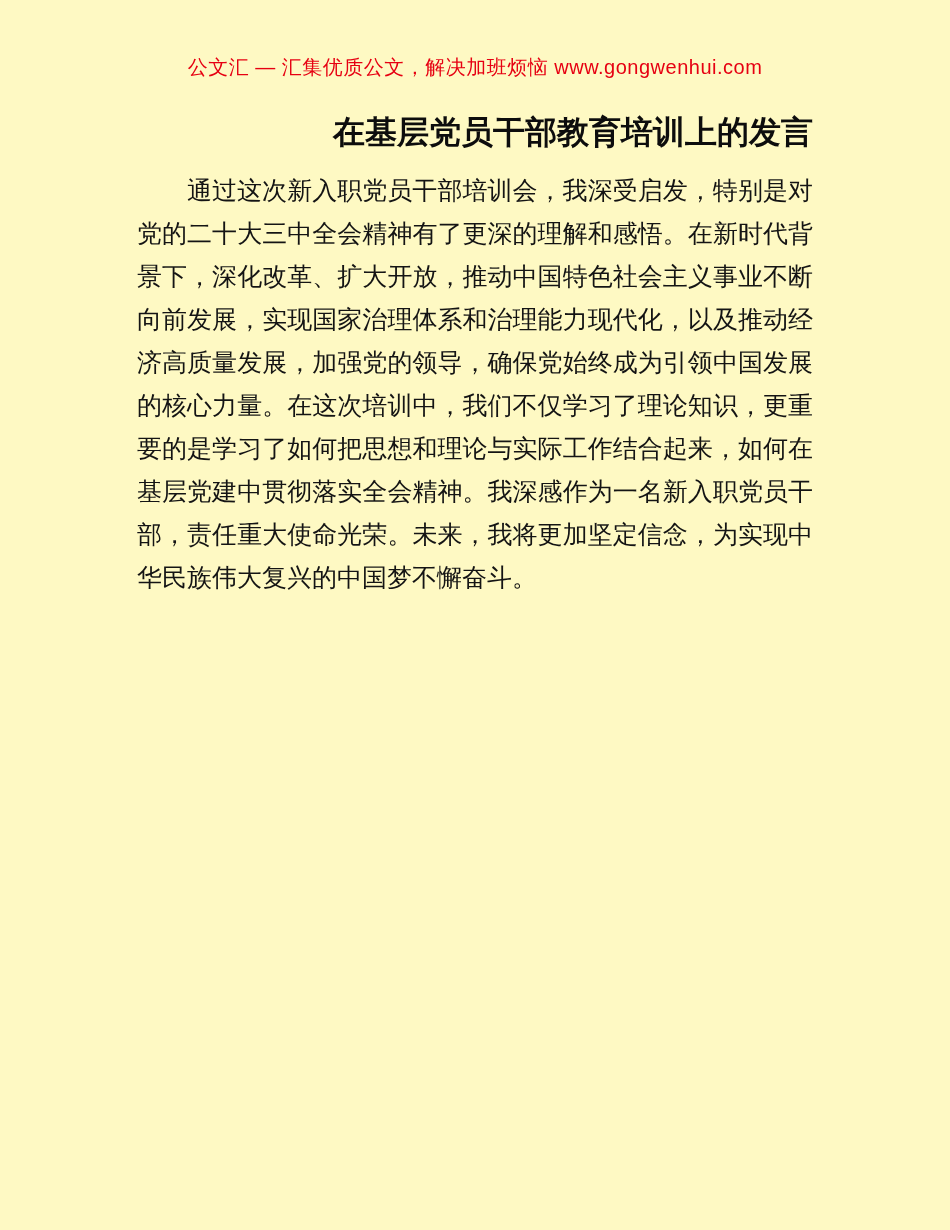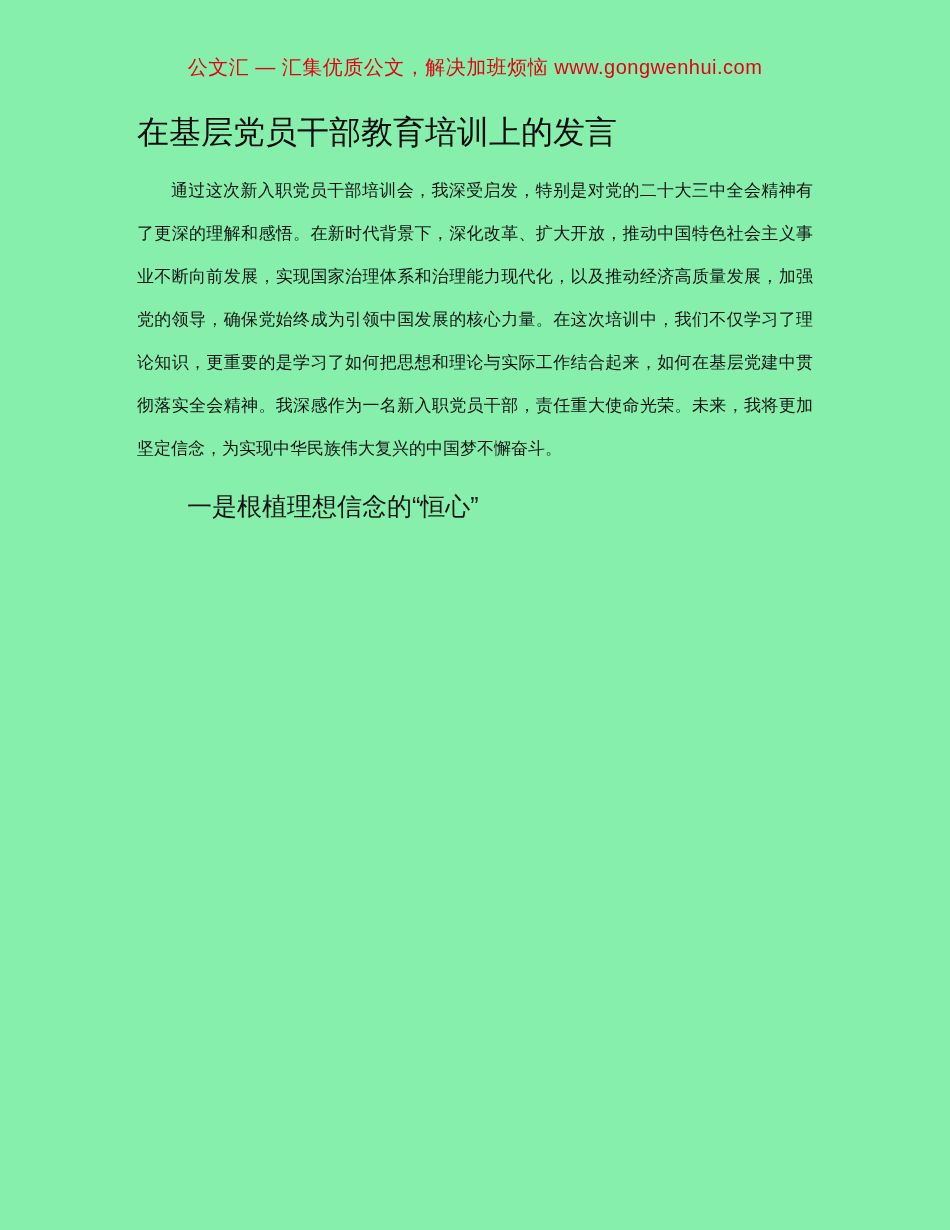--- a/index.html
+++ b/index.html
@@ -4,21 +4,21 @@
 <style>
   html, body {
     margin: 0;
     padding: 0;
     background: #ffffff;
   }
   .page {
     position: relative;
     width: 950px;
     height: 1230px;
-    background: #86efac;
+    background: #fef9c3;
     overflow: hidden;
     font-family: "Liberation Sans", "DejaVu Sans", sans-serif;
     color: #111111;
   }
   .watermark-header {
     padding-top: 50px;
     width: 950px;
     text-align: center;
     font-size: 20px;
     line-height: 34px;
@@ -27,27 +27,27 @@
     
   }
   .content {
     width: 676px;
     margin-left: 137px;
   }
   .doc-title {
     margin: 24px 0 0 0;
     font-size: 32px;
     line-height: 48px;
-    font-weight: 400;
-    text-align: left;
+    font-weight: 700;
+    text-align: right;
     color: #0d0d0d;
   }
   .body-paragraph {
     margin: 13px 0 0 0;
-    font-size: 17px;
+    font-size: 25px;
     line-height: 43px;
     text-align: justify;
     text-justify: inter-ideograph;
     text-indent: 2em;
     color: #141414;
     word-break: break-all;
   }
   .section-heading {
     margin: 15px 0 0 0;
     font-size: 25px;
@@ -63,17 +63,16 @@
 <div class="page">
 
   <div class="watermark-header" style="color: rgb(230, 0, 18);">公文汇 — 汇集优质公文，解决加班烦恼 www.gongwenhui.com</div>
 
   <div class="content">
 
     <h1 class="doc-title">在基层党员干部教育培训上的发言</h1>
 
     <p class="body-paragraph">通过这次新入职党员干部培训会，我深受启发，特别是对党的二十大三中全会精神有了更深的理解和感悟。在新时代背景下，深化改革、扩大开放，推动中国特色社会主义事业不断向前发展，实现国家治理体系和治理能力现代化，以及推动经济高质量发展，加强党的领导，确保党始终成为引领中国发展的核心力量。在这次培训中，我们不仅学习了理论知识，更重要的是学习了如何把思想和理论与实际工作结合起来，如何在基层党建中贯彻落实全会精神。我深感作为一名新入职党员干部，责任重大使命光荣。未来，我将更加坚定信念，为实现中华民族伟大复兴的中国梦不懈奋斗。</p>
 
-    <p class="section-heading">一是根植理想信念的“恒心”</p>
 
 
   </div>
 </div>
 
 </body></html>

